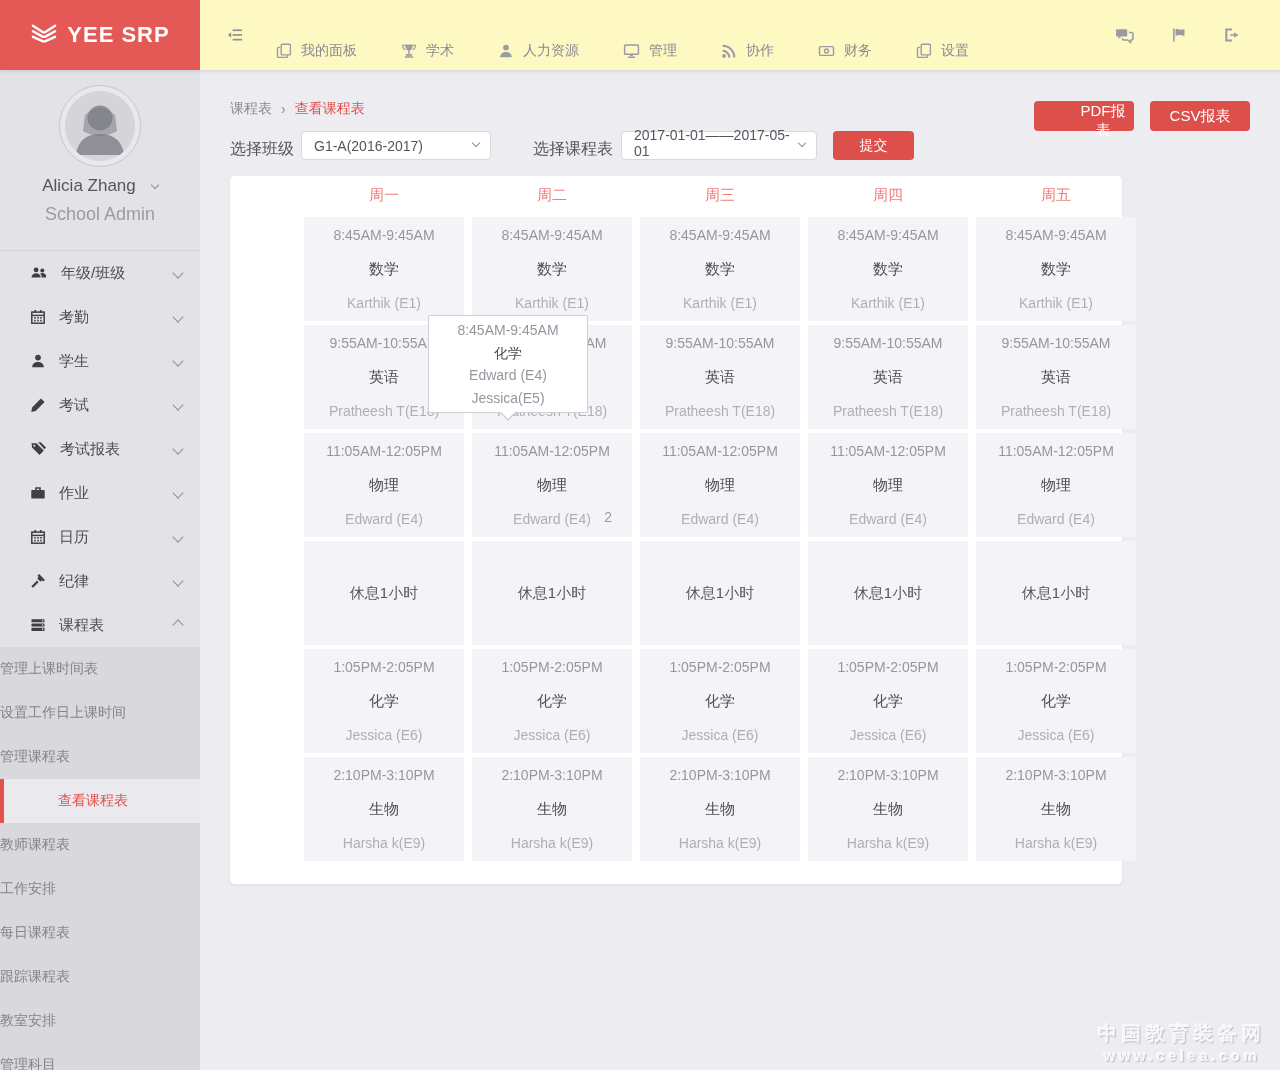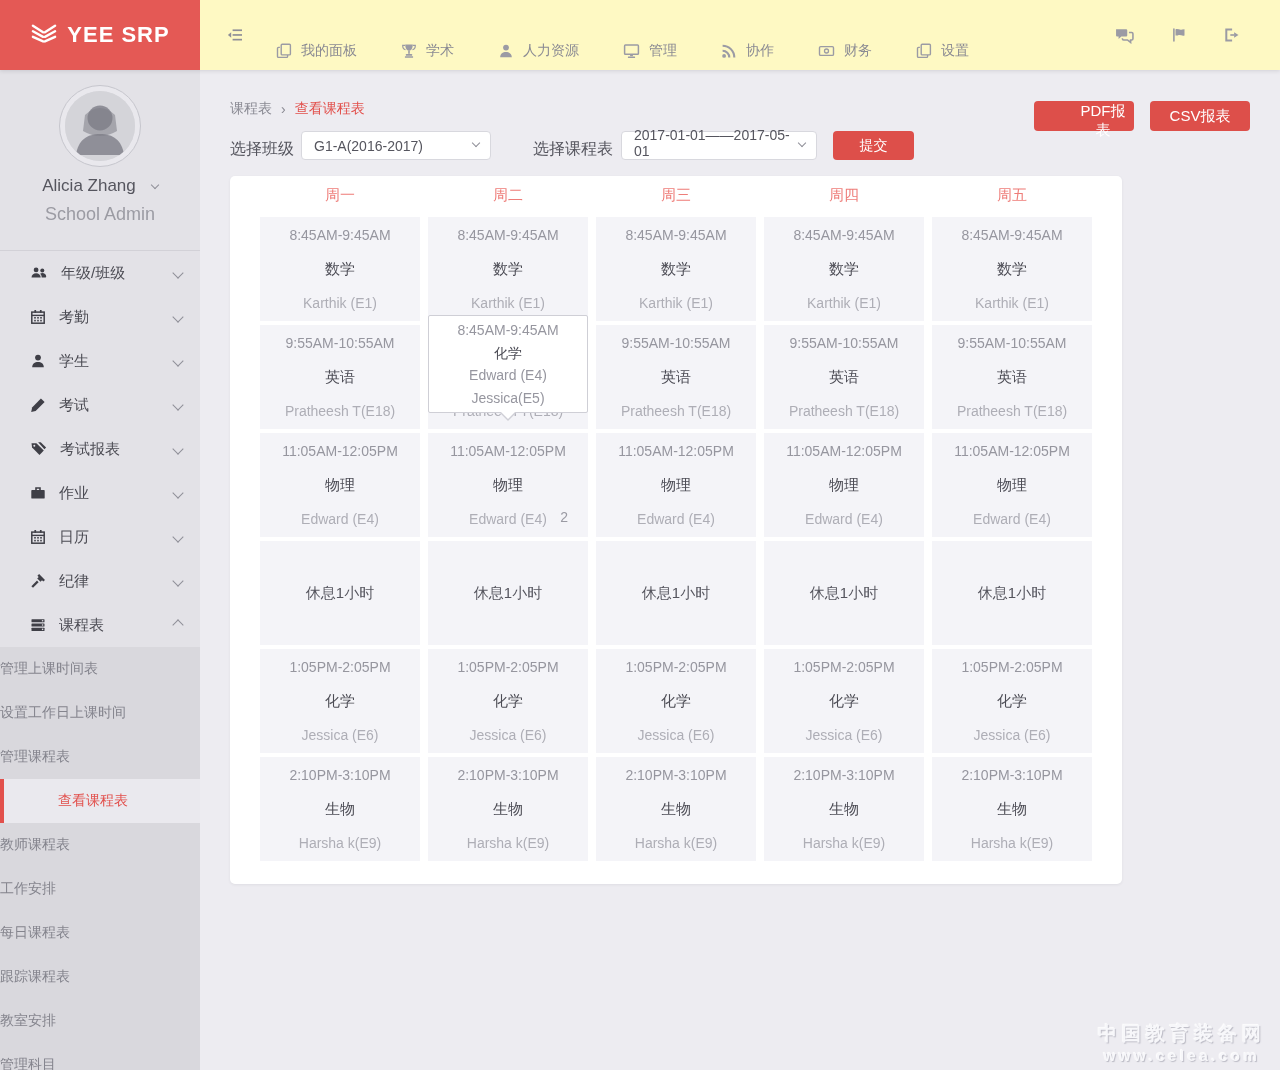--- a/index.html
+++ b/index.html
@@ -58,21 +58,21 @@
   .select{position:absolute;top:61px;height:29px;background:#fff;border:1px solid #d8d8de;
           border-radius:4px;font-size:14px;color:#55555e;display:flex;align-items:center;
           padding:0 26px 0 12px;box-sizing:border-box;cursor:pointer;}
   .select .chev{position:absolute;right:11px;top:11px;}
   .select-class{left:101px;width:190px;}
   .select-tt{left:421px;width:196px;align-items:flex-end;}
   .btn-submit{position:absolute;left:633px;top:61px;width:81px;height:29px;}
 
   .card{position:absolute;left:30px;top:106px;width:892px;height:708px;background:#fff;
         border-radius:5px;box-shadow:0 1px 3px rgba(40,40,60,.07);}
-  .tt-grid{display:flex;gap:8px;padding:8px 30px 0;}
+  .tt-grid{display:flex;gap:8px;padding:8px 30px 0;margin-left:44px;}
   .tt-col{width:160px;flex:none;display:flex;flex-direction:column;gap:4px;}
   .tt-day{height:22px;line-height:22px;text-align:center;color:#ee7d79;font-size:15px;margin-bottom:7px;}
   .tt-cell{height:104px;flex:none;background:#f4f4f8;display:flex;flex-direction:column;
            justify-content:space-between;padding:10px 0;box-sizing:border-box;text-align:center;
            position:relative;}
   .tt-time{font-size:14px;color:#96969f;}
   .tt-subject{font-size:15px;color:#4c4c55;}
   .tt-teacher{font-size:14px;color:#aeaeb6;}
   .tt-cell.tt-break{justify-content:center;}
   .tt-break-text{font-size:15px;color:#55555e;}

